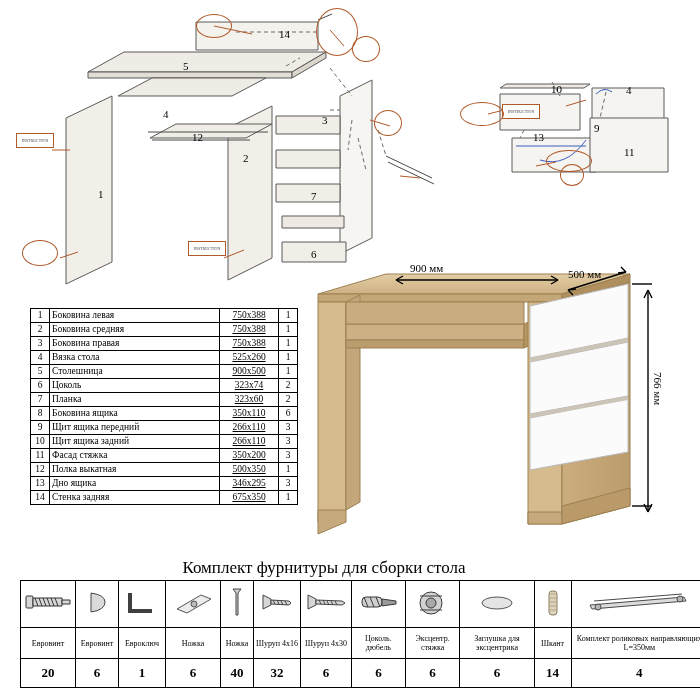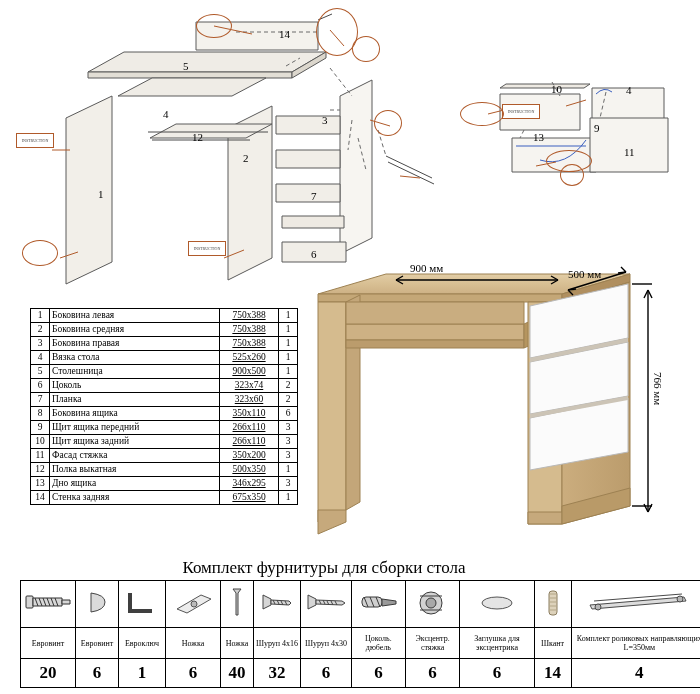--- a/index.html
+++ b/index.html
@@ -30,21 +30,21 @@
 
   
   #desk{left:300px;top:262px;width:390px;height:290px;}
 
   
   #hw-title{left:0;top:558px;width:648px;text-align:center;font-size:17px;}
   #hw{left:20px;top:580px;width:688px;border-collapse:collapse;}
   #hw td{border:1px solid #000;text-align:center;vertical-align:middle;}
   #hw tr.icons td{height:44px;}
   #hw tr.names td{height:30px;font-size:8px;line-height:9px;padding:0 1px;}
-  #hw tr.counts td{height:26px;font-size:17px;font-weight:bold;}
+  #hw tr.counts td{height:26px;font-size:13px;font-weight:bold;}
 
   .dimtxt{position:absolute;font-size:11px;font-weight:normal;}
 </style>
 </head>
 <body>
 
 <div class="abs" id="exploded">
   <svg width="700" height="285" viewBox="0 0 700 285">
     <g fill="none" stroke="#5a5a5a" stroke-width="1">
 

